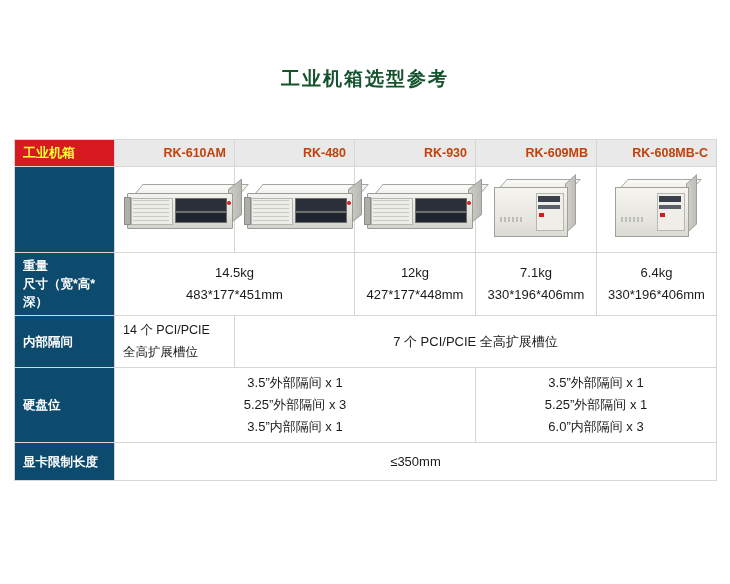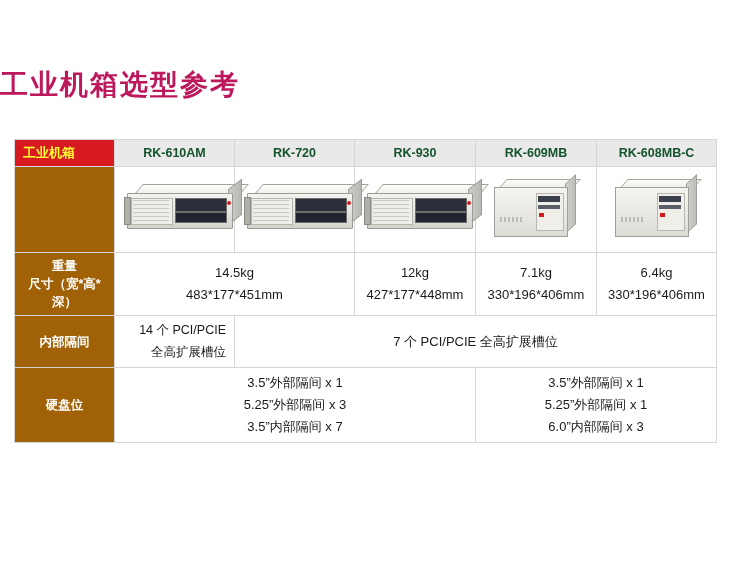--- a/index.html
+++ b/index.html
@@ -14,24 +14,24 @@
     color: #222;
     overflow: hidden;
   }
   .page {
     position: relative;
     width: 730px;
     height: 584px;
     box-sizing: border-box;
   }
   .title {
-    text-align: left;
-    font-size: 28px;
+    text-align: center;
+    font-size: 19px;
     font-weight: bold;
-    color: #be185d;
+    color: #14532d;
     letter-spacing: 2px;
     padding-top: 66px;
     padding-bottom: 0;
     font-family: "Liberation Sans", sans-serif;
   }
   .table-wrap {
     position: absolute;
     left: 14px;
     top: 139px;
     width: 702px;
@@ -43,62 +43,62 @@
     font-size: 12.5px;
   }
   table.spec td {
     border: 1px solid #d6d6d6;
     vertical-align: middle;
     padding: 4px 8px;
     box-sizing: border-box;
   }
   
   td.rowhead {
-    background: #a16207;
+    background: #0c4a6e;
     color: #ffffff;
     font-weight: bold;
     font-size: 12.5px;
-    text-align: center;
+    text-align: left;
     padding-left: 12px;
     border: 1px solid #d71920;
     line-height: 1.45;
   }
   td.corner {
     background: #d71920;
     color: #ffff33;
     font-weight: bold;
     font-size: 13px;
     text-align: left;
     padding-left: 12px;
     border: 1px solid #d71920;
   }
   
   td.modelhead {
     background: #e9e9e9;
-    color: #14532d;
+    color: #c2410c;
     font-weight: bold;
     font-size: 12.5px;
     height: 24px;
-    text-align: center;
+    text-align: right;
     padding-left: 10px;
   }
   td.imgcell {
     height: 86px;
     text-align: center;
     padding: 4px;
     background: #ffffff;
   }
   td.datacell {
     text-align: center;
     line-height: 1.7;
     font-size: 13px;
     color: #1a1a1a;
   }
   td.leftcell {
-    text-align: right;
+    text-align: left;
     line-height: 1.7;
     font-size: 12.5px;
     color: #1a1a1a;
     padding-left: 12px;
   }
   .weight-cell {
     line-height: 1.75;
   }
 
   
@@ -285,21 +285,21 @@
         <col style="width:120px">
         <col style="width:121px">
         <col style="width:121px">
         <col style="width:120px">
       </colgroup>
 
       <tbody>
           <tr>
         <td class="corner">工业机箱</td>
         <td class="modelhead">RK-610AM</td>
-        <td class="modelhead">RK-720</td>
+        <td class="modelhead">RK-480</td>
         <td class="modelhead">RK-930</td>
         <td class="modelhead">RK-609MB</td>
         <td class="modelhead">RK-608MB-C</td>
       </tr>
 
       <tr>
         <td class="rowhead">&nbsp;</td>
         <td class="imgcell">
           <span class="chassis rack">
             <span class="top"></span><span class="side"></span><span class="body"></span>
@@ -373,27 +373,31 @@
         <td class="datacell" colspan="4">
           <div>7 个 PCI/PCIE 全高扩展槽位</div>
         </td>
       </tr>
 
       <tr>
         <td class="rowhead">硬盘位</td>
         <td class="datacell" colspan="3">
           <div>3.5”外部隔间  x 1</div>
           <div>5.25”外部隔间  x 3</div>
-          <div>3.5”内部隔间  x 7</div>
+          <div>3.5”内部隔间  x 1</div>
         </td>
         <td class="datacell" colspan="2">
           <div>3.5”外部隔间  x 1</div>
           <div>5.25”外部隔间  x 1</div>
           <div>6.0”内部隔间  x 3</div>
         </td>
       </tr>
 
+      <tr>
+        <td class="rowhead">显卡限制长度</td>
+        <td class="datacell" colspan="5" style="height:38px">≤350mm</td>
+      </tr>
 
     </tbody>
       </table>
   </div>
 
 </div>
 
 </body></html>

